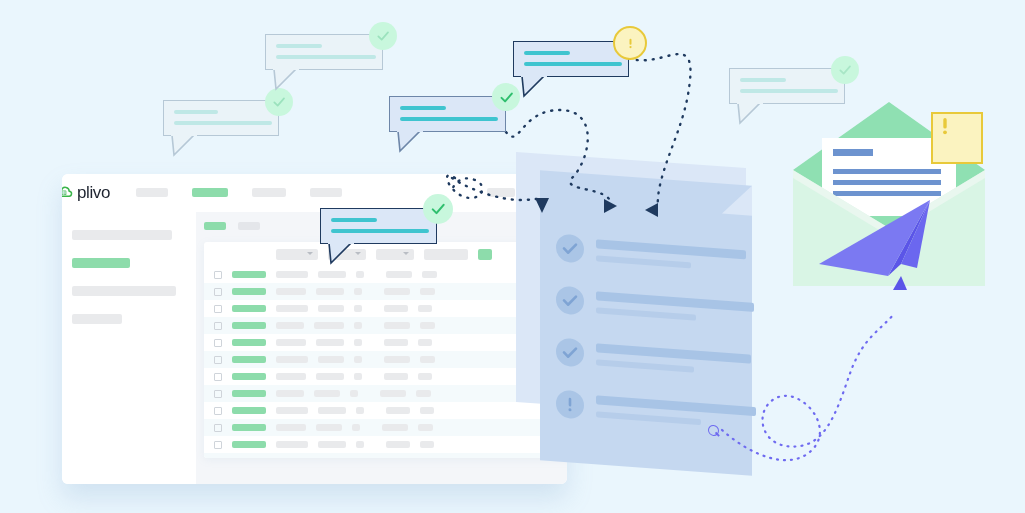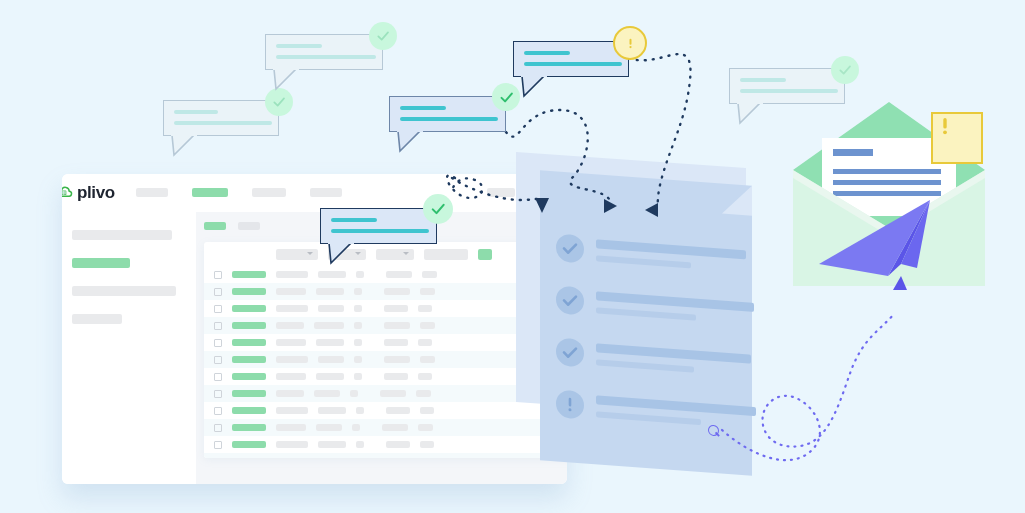--- a/index.html
+++ b/index.html
@@ -18,21 +18,21 @@
     background:#ffffff;border-radius:6px;
     box-shadow:0 14px 26px rgba(120,160,200,.22);
     overflow:hidden;
   }
   #dashboard-topbar{
     position:absolute;left:0;top:0;width:100%;height:38px;
     background:#ffffff;border-bottom:1px solid #f1f3f6;
   }
   .logo-wrap{position:absolute;left:-8px;top:9px;display:flex;align-items:center;gap:4px;}
   .logo-mark{width:19px;height:19px;}
-  .logo-text{font-size:17px;font-weight:700;color:#1e2430;letter-spacing:-.4px;line-height:19px;}
+  .logo-text{font-size:17px;font-weight:400;color:#1e2430;letter-spacing:-.4px;line-height:19px;}
   .navbar{position:absolute;left:74px;top:14px;display:flex;gap:24px;}
   .nav-pill{height:9px;border-radius:2px;background:#e9eaec;}
   .nav-pill.active{background:#8ddcab;}
   .topbar-right{position:absolute;right:14px;top:14px;display:flex;gap:10px;}
 
   #dash-body{position:absolute;left:0;top:38px;right:0;bottom:0;display:flex;}
   #dash-sidebar{width:134px;background:#ffffff;padding:18px 10px 0 10px;box-sizing:border-box;}
   .side-bar{height:10px;border-radius:2px;background:#e9eaec;margin-bottom:18px;}
   .side-bar.green{background:#8ddcab;}
   #dash-main{flex:1;background:#f4f6f9;position:relative;}

